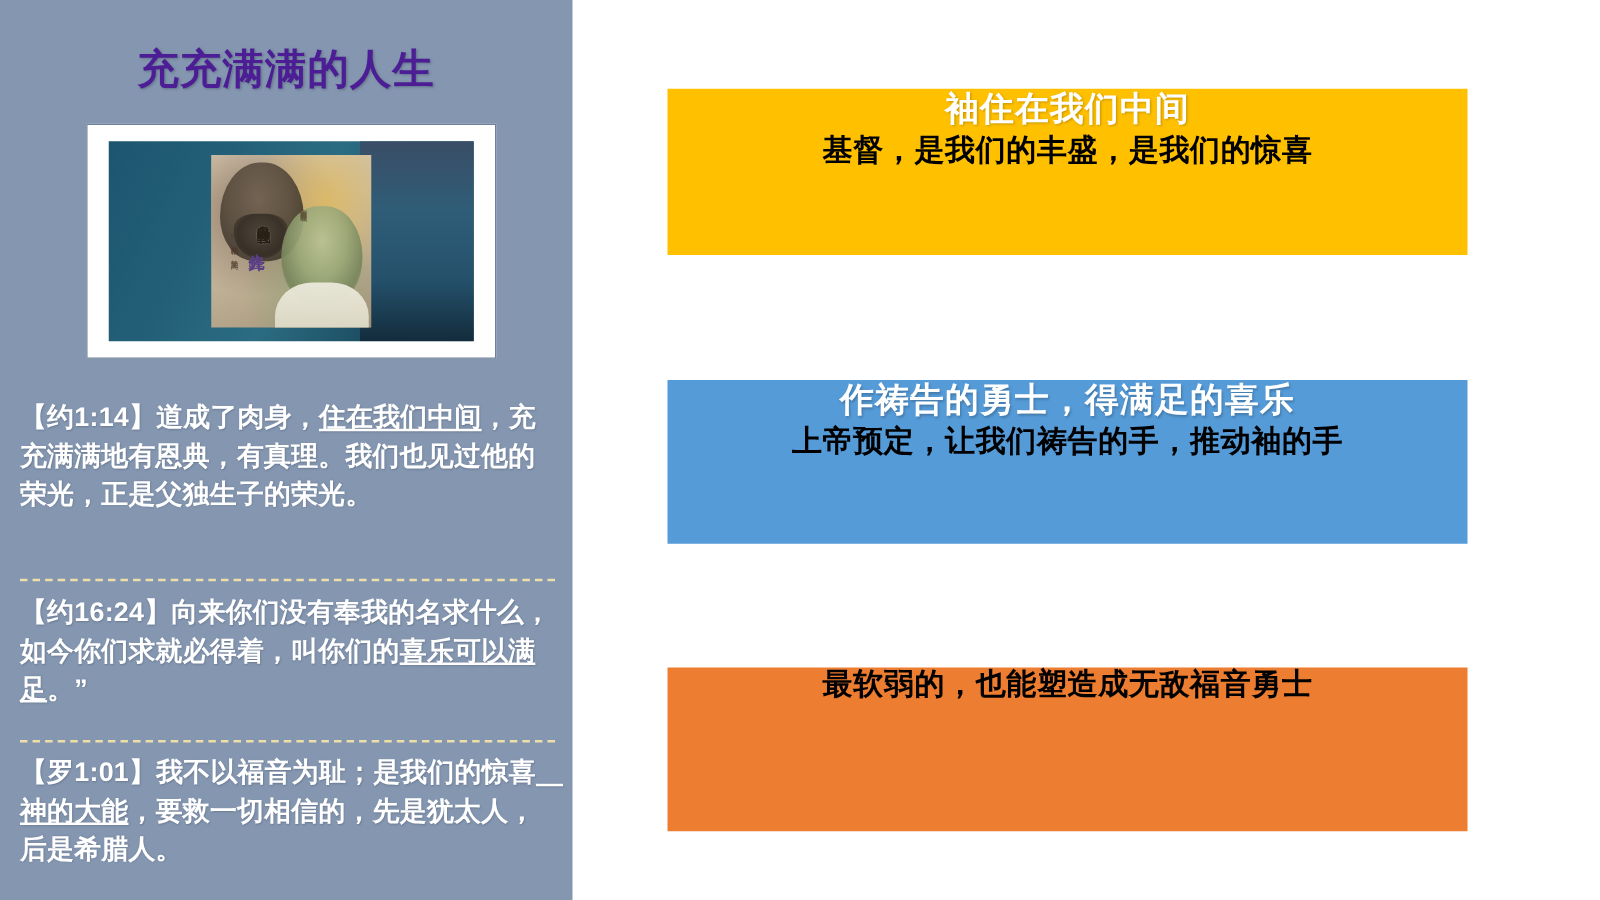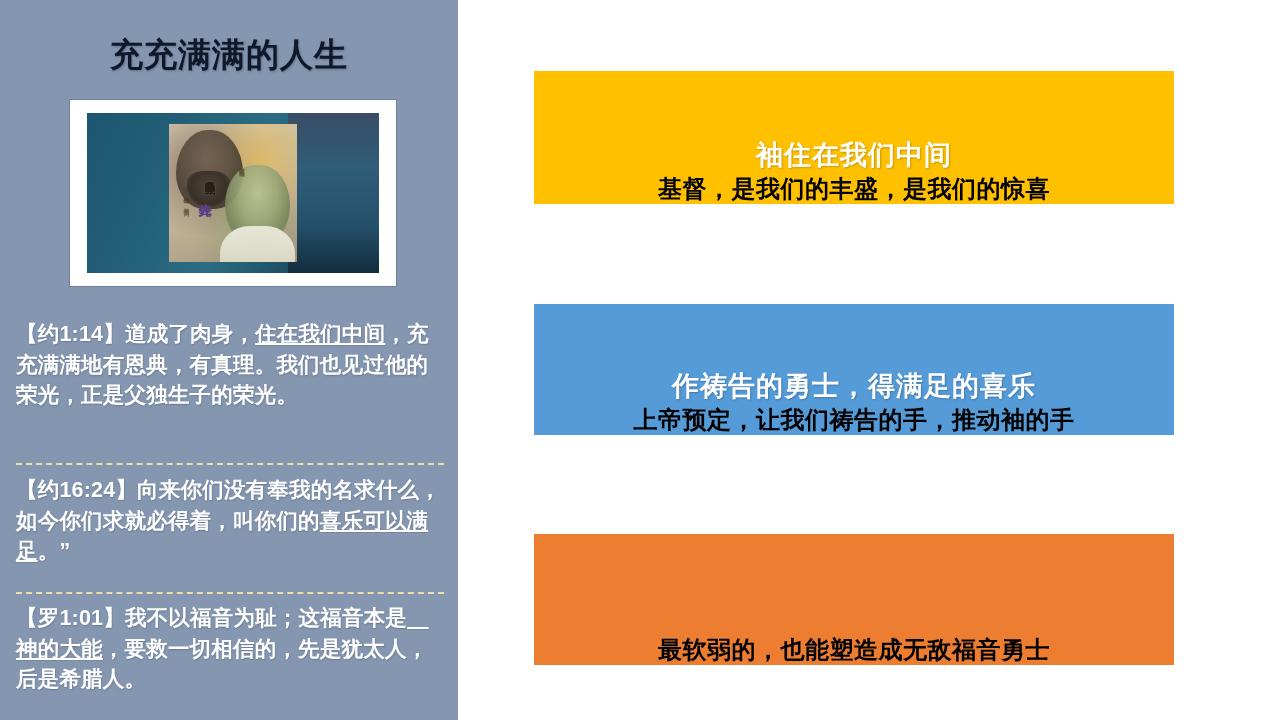--- a/index.html
+++ b/index.html
@@ -25,21 +25,21 @@
     background: #8496b0;
     box-sizing: border-box;
   }
 
   #slide-title {
     position: absolute;
     left: 0;
     top: 36px;
     width: 458px;
     text-align: center;
-    color: #0f172a;
+    color: #4c1d95;
     font-size: 33px;
     font-weight: bold;
     letter-spacing: 1px;
     line-height: 1.15;
     text-shadow: 1px 1px 2px rgba(60,70,90,0.45);
   }
 
   
   #picture-frame {
     position: absolute;
@@ -210,21 +210,21 @@
 
   
   .content-box {
     position: absolute;
     left: 534px;
     width: 640px;
     box-sizing: border-box;
     display: flex;
     flex-direction: column;
     align-items: center;
-    justify-content: flex-end;
+    justify-content: flex-start;
   }
   #box-1 { top: 71px;  height: 133px; background: #ffc000; }
   #box-2 { top: 304px; height: 131px; background: #559bd8; }
   #box-3 { top: 534px; height: 131px; background: #ed7d31; }
 
   .box-heading {
     color: #ffffff;
     font-size: 27px;
     font-weight: bold;
     letter-spacing: 1px;
@@ -262,21 +262,21 @@
         <div id="cover-calligraphy-accent">先鋒</div>
         <div id="cover-subtitle">◎林輔華 ◎施榮高</div>
       </div>
     </div>
   </div>
 
   <div class="verse" id="verse-1"><span>【约1:14】</span><span>道成了肉身，</span><u>住在我们中间</u><span>，充充满满地有恩典，有真理。我们也见过他的荣光，正是父独生子的荣光。</span></div>
   <div class="verse-divider" id="divider-1" style="border-top-color: rgb(244, 226, 168);"></div>
   <div class="verse" id="verse-2"><span>【约16:24】</span><span>向来你们没有奉我的名求什么，如今你们求就必得着，叫你们的</span><u>喜乐可以满足</u><span>。”</span></div>
   <div class="verse-divider" id="divider-2" style="border-top-color: rgb(244, 226, 168);"></div>
-  <div class="verse" id="verse-3"><span>【罗1:01】</span><span>我不以福音为耻；这福音本是</span><u>　神的大能</u><span>，要救一切相信的，先是犹太人，后是希腊人。</span></div>
+  <div class="verse" id="verse-3"><span>【罗1:01】</span><span>我不以福音为耻；是我们的惊喜</span><u>　神的大能</u><span>，要救一切相信的，先是犹太人，后是希腊人。</span></div>
 
 </div>
 
 <div class="content-box" id="box-1" style="background: rgb(255, 192, 0);">
   <div class="box-heading">袖住在我们中间</div>
   <div class="box-subheading">基督，是我们的丰盛，是我们的惊喜</div>
 </div>
 
 <div class="content-box" id="box-2" style="background: rgb(85, 155, 216);">
   <div class="box-heading">作祷告的勇士，得满足的喜乐</div>

